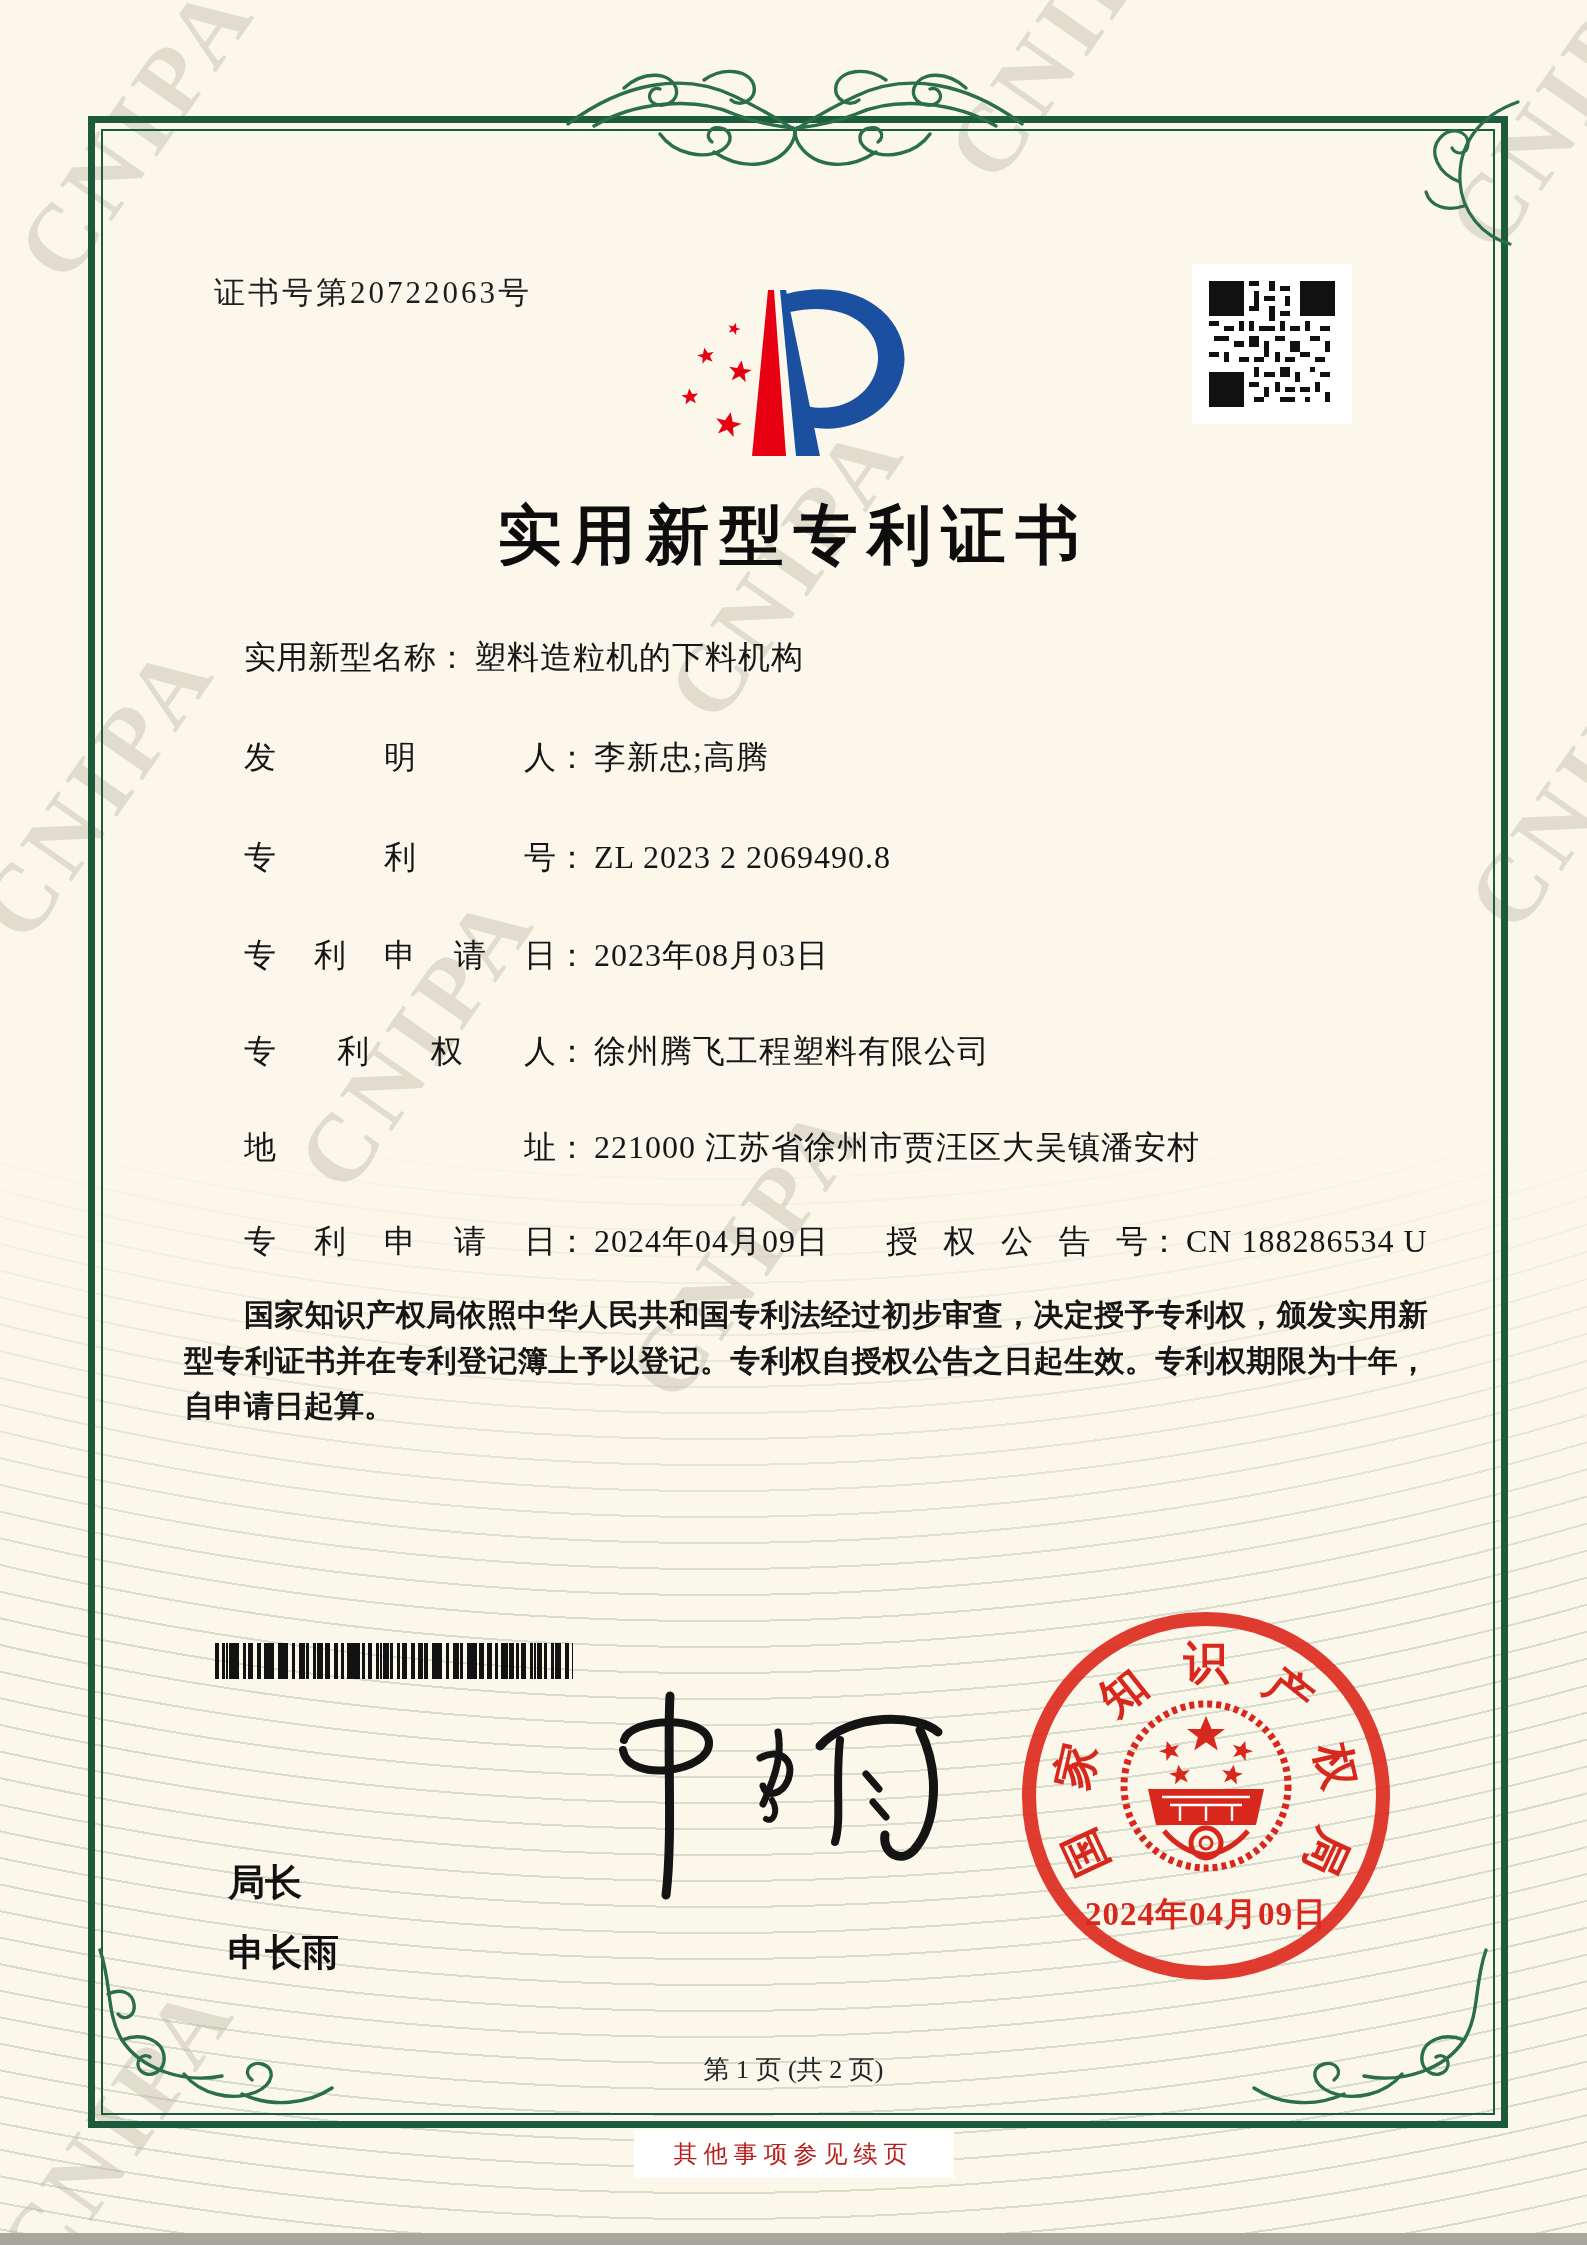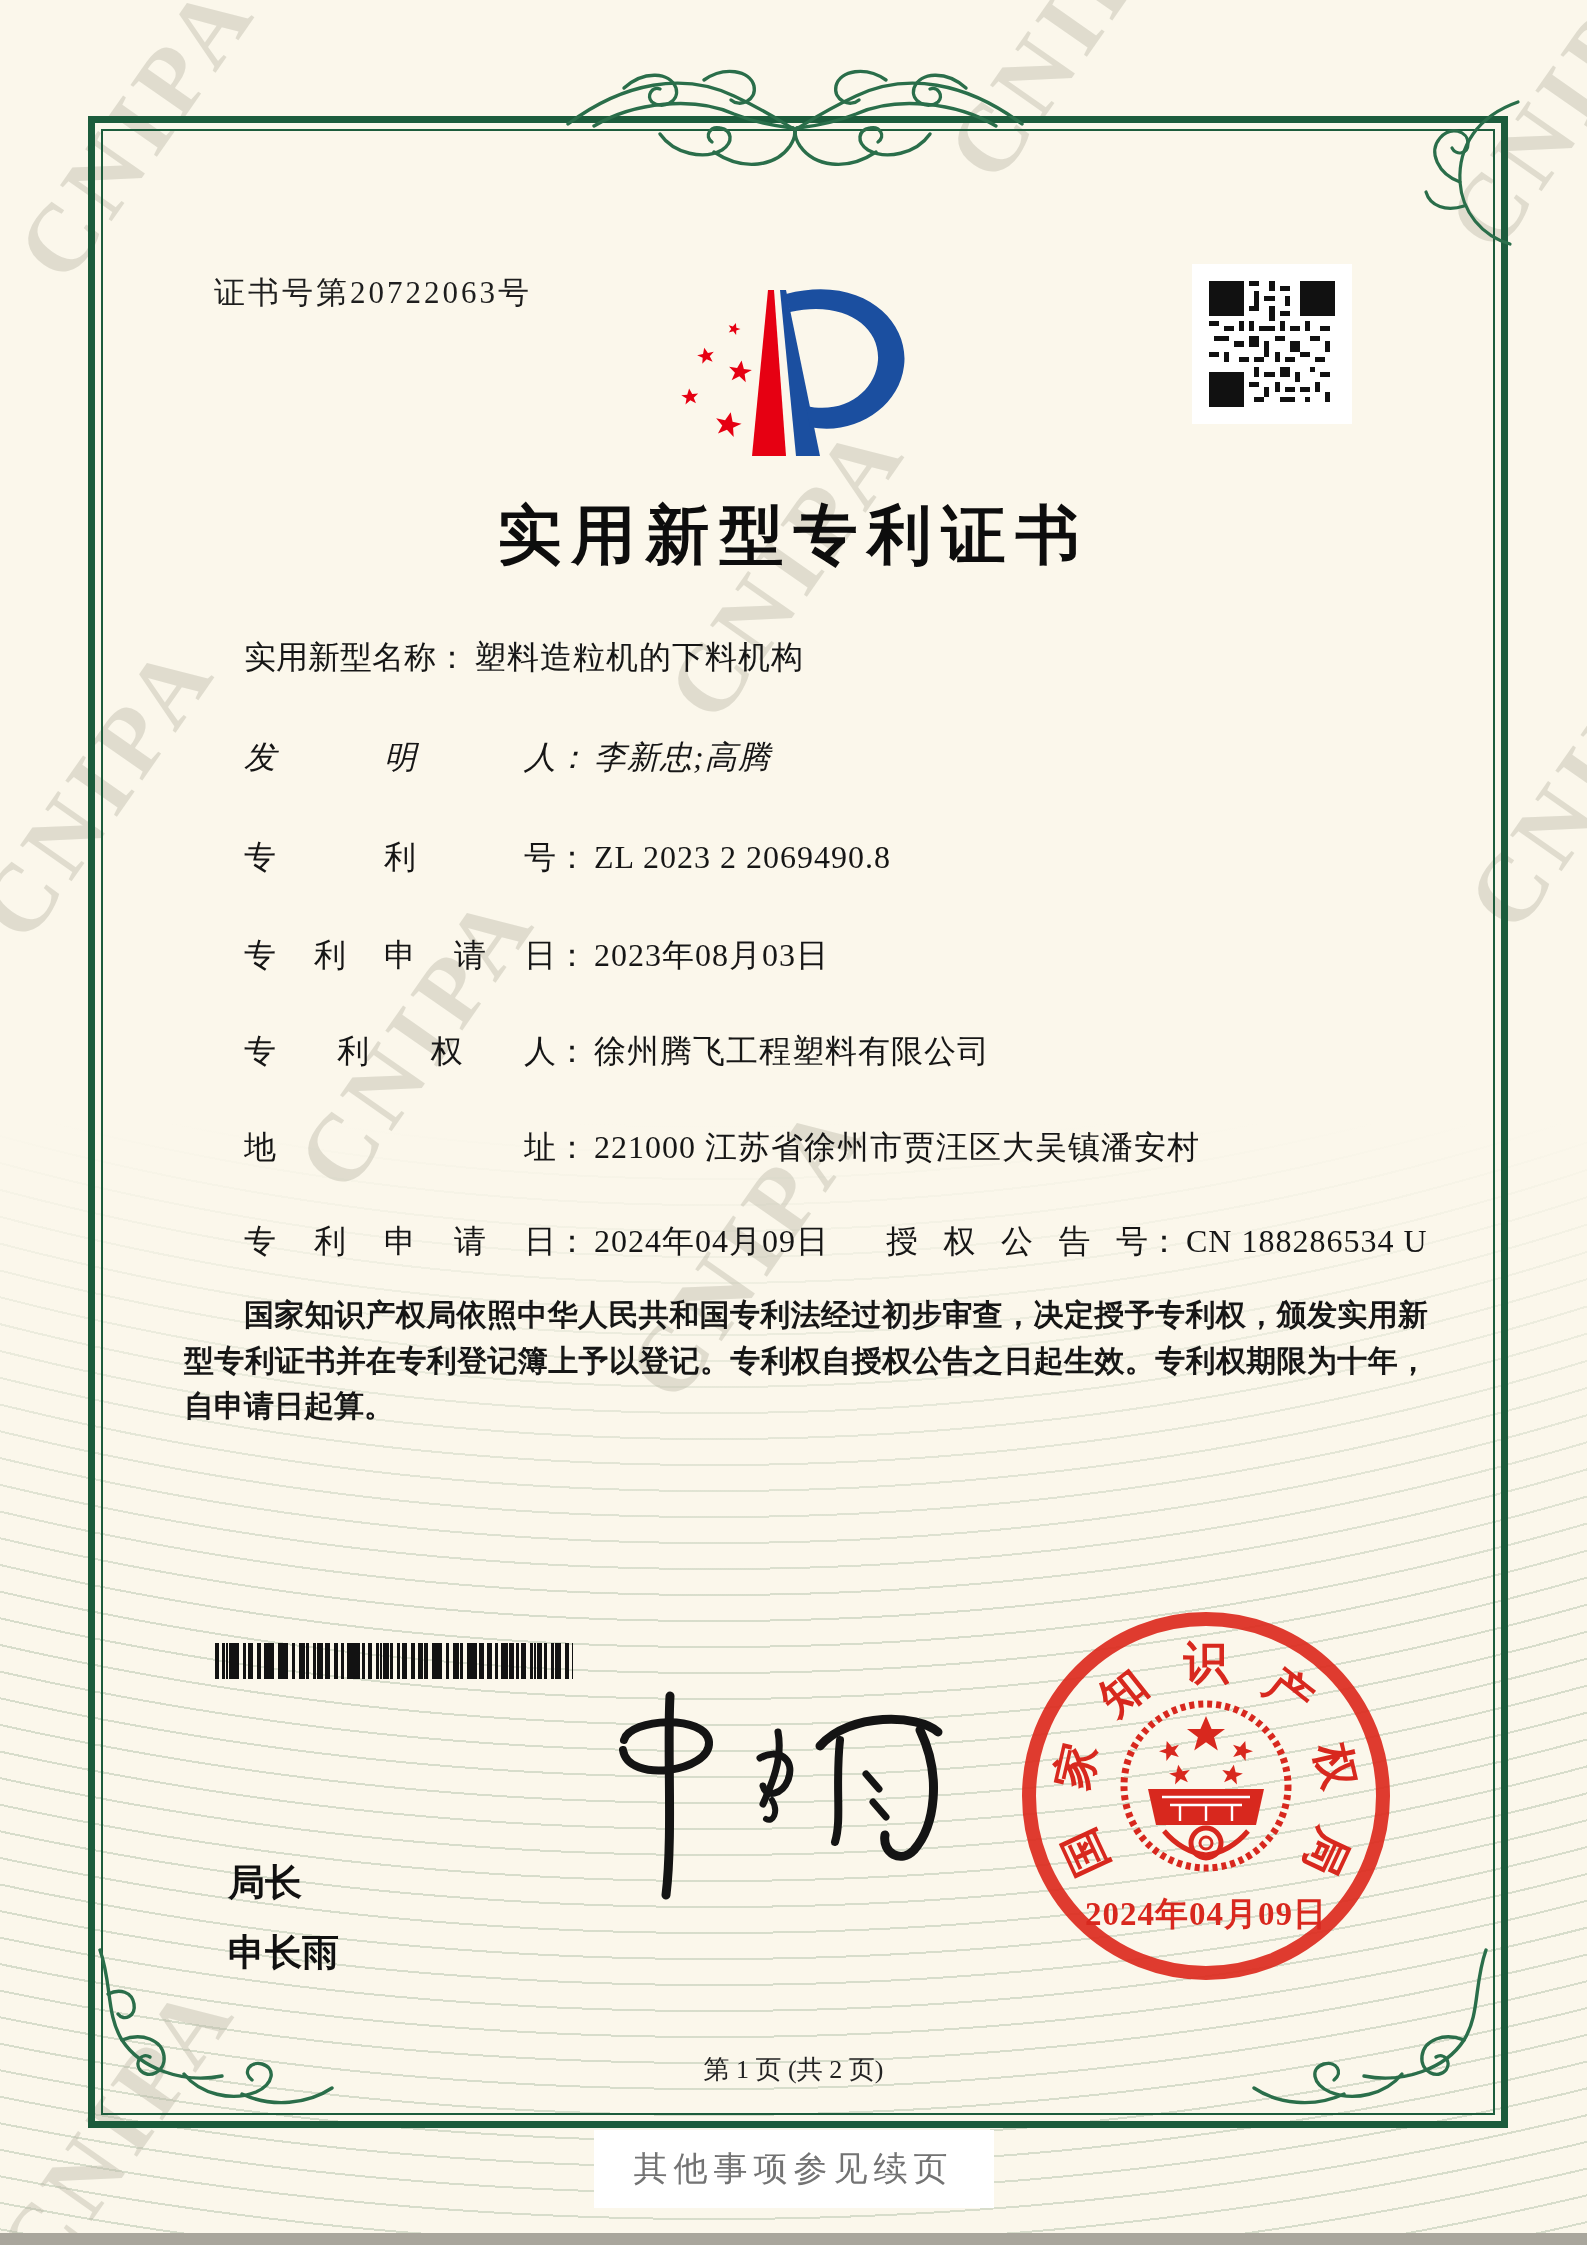--- a/index.html
+++ b/index.html
@@ -71,21 +71,21 @@
   .sc4{transform:rotate(38.5deg) translateY(-133px);}
   .sc5{transform:rotate(77deg)   translateY(-133px);}
   .sc6{transform:rotate(115deg)  translateY(-133px);}
   .seal-emblem{position:absolute;left:50%;top:47%;transform:translate(-50%,-50%);}
   .seal-date{position:absolute;left:0;top:266px;width:100%;text-align:center;
              font-size:33px;font-weight:bold;color:#d8281e;letter-spacing:1px;}
 
   .page-num{position:absolute;left:0;top:2052px;width:100%;text-align:center;
             font-size:26px;color:#222;}
   .note-band{position:absolute;left:50%;top:2130px;transform:translateX(-50%);
-             background:#ffffff;padding:16px 40px;font-size:34px;color:#737373;letter-spacing:6px;}
+             background:#ffffff;padding:8px 40px;font-size:24px;color:#b91c1c;letter-spacing:6px;}
 </style>
 </head>
 <body>
 
 <div class="waves"></div>
 <div class="wave-fade"></div>
 
 <div class="wm" style="left:-50px;top:40px;">CNIPA</div>
 <div class="wm" style="left:880px;top:-60px;">CNIPA</div>
 <div class="wm" style="left:1380px;top:10px;">CNIPA</div>
@@ -219,21 +219,21 @@
       <rect x="23" y="22" width="1" height="2"></rect>
     </g>
   </svg>
 </div>
 
 <div class="title">实用新型专利证书</div>
 
 <div class="row" style="top:636px;">
   <span class="lbl natural">实用新型名称</span><span class="colon">：</span><span class="val">塑料造粒机的下料机构</span>
 </div>
-<div class="row" style="top:736px;font-style:italic;">
+<div class="row" style="top:736px;">
   <span class="lbl">发明人</span><span class="colon">：</span><span class="val">李新忠;高腾</span>
 </div>
 <div class="row" style="top:836px;">
   <span class="lbl">专利号</span><span class="colon">：</span><span class="val">ZL 2023 2 2069490.8</span>
 </div>
 <div class="row" style="top:934px;">
   <span class="lbl">专利申请日</span><span class="colon">：</span><span class="val">2023年08月03日</span>
 </div>
 <div class="row" style="top:1030px;">
   <span class="lbl">专利权人</span><span class="colon">：</span><span class="val">徐州腾飞工程塑料有限公司</span>

